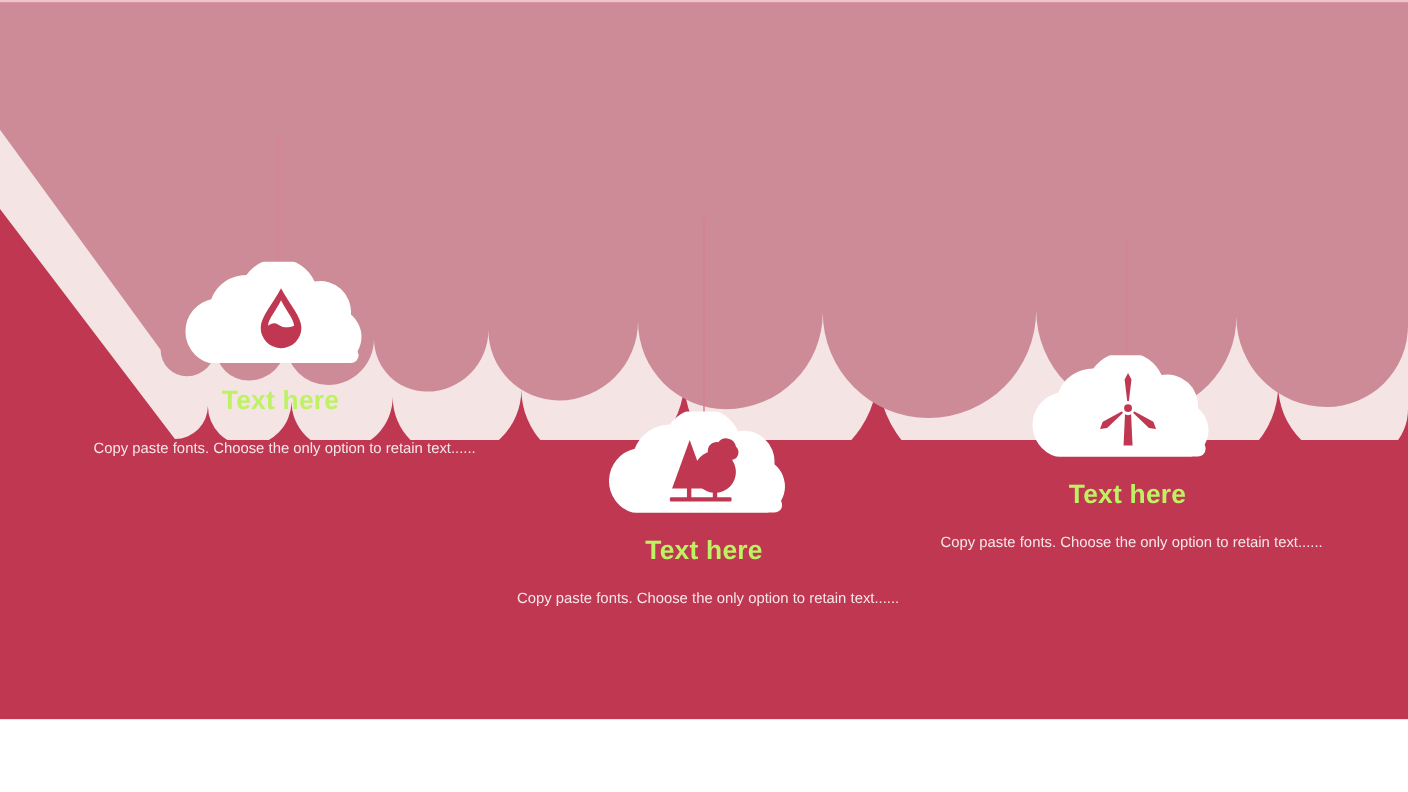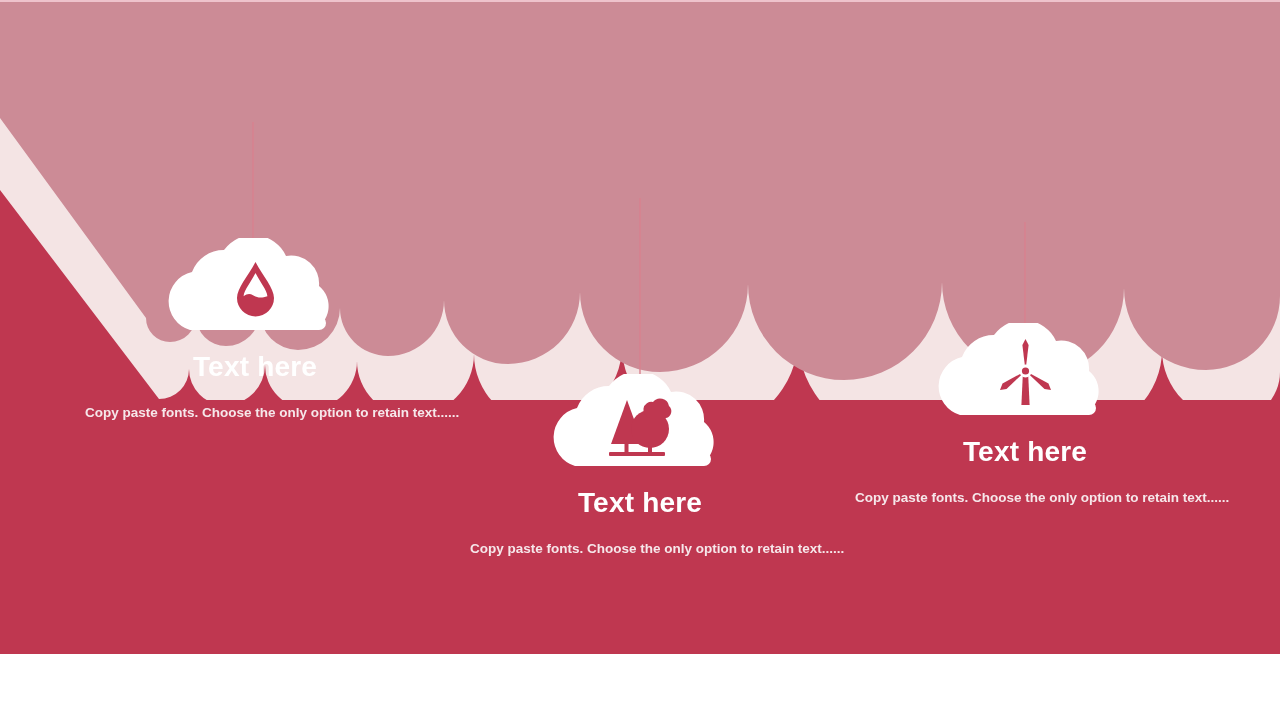--- a/index.html
+++ b/index.html
@@ -62,32 +62,32 @@
   .item-cloud {
     position: relative;
     width: 175px;
     height: 100px;
     margin: 0 auto;
   }
   .item-cloud svg {
     display: block;
   }
   .item-title {
-    color: #ffffff;
-    font-size: 28px;
+    color: #bef264;
+    font-size: 24px;
     font-weight: bold;
     letter-spacing: 0.2px;
     margin: 14px 0 0 0;
     line-height: 1.1;
     white-space: nowrap;
   }
   .item-body {
     color: #f6e7ea;
     font-size: 13.5px;
-    font-weight: bold;
+    font-weight: normal;
     line-height: 1.35;
     margin: 21px 0 0 0;
     white-space: nowrap;
   }
 
   
   #item-1 { left: 85px;  top: 238px; width: 340px; }
   #item-2 { left: 470px; top: 374px; width: 340px; }
   #item-3 { left: 855px; top: 323px; width: 340px; }
 

